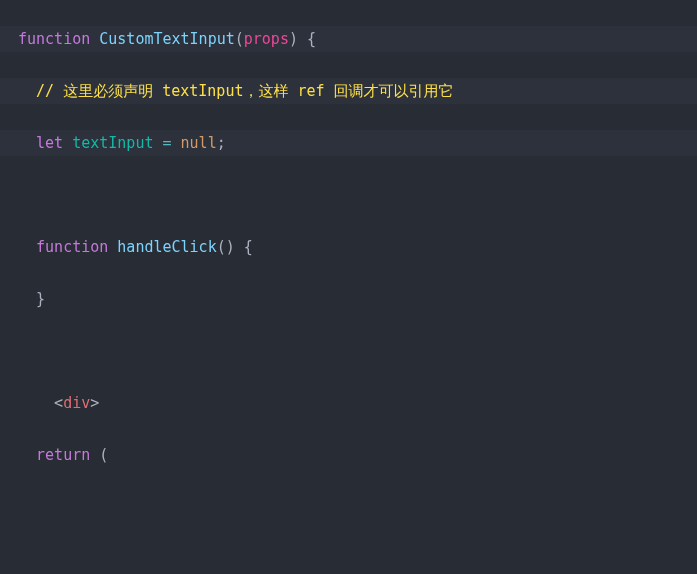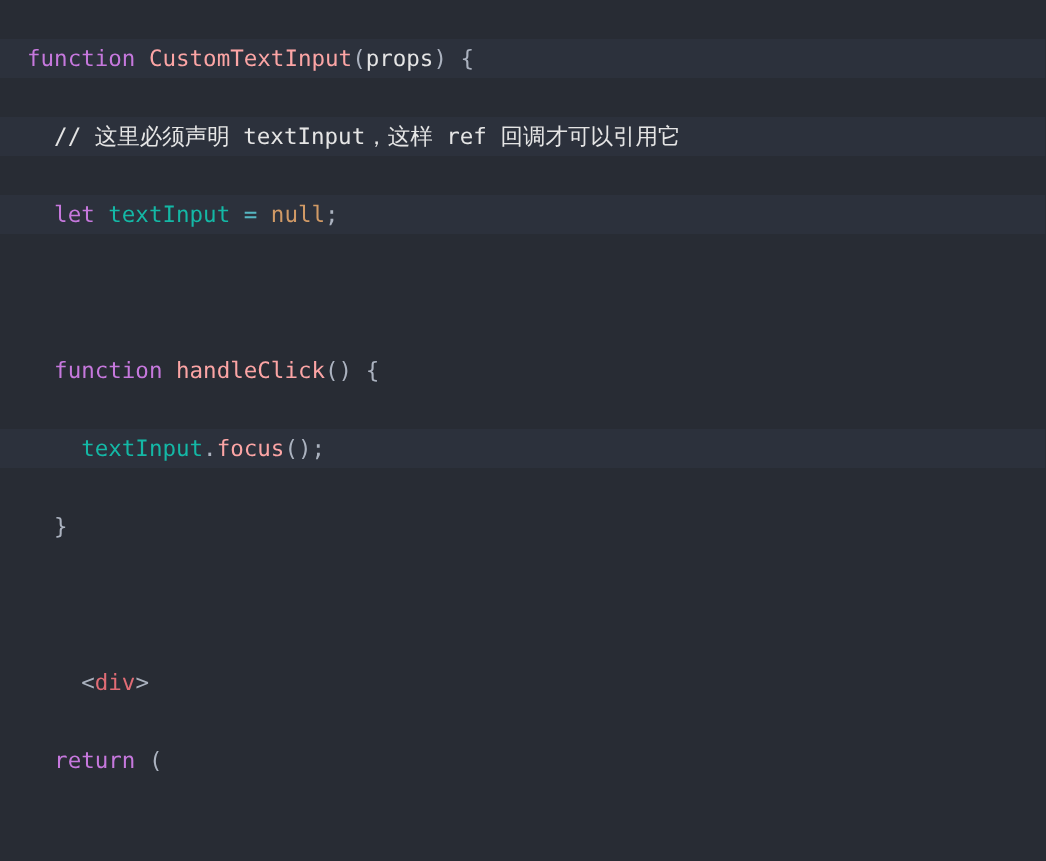--- a/index.html
+++ b/index.html
@@ -18,39 +18,38 @@
     white-space: pre;
   }
   .line {
     padding-left: 18px;
     min-height: 26px;
   }
   .hl {
     background: #2c313c;
   }
   .kw   { color: #c678dd; } 
-  .fn   { color: #fca5a5; } 
+  .fn   { color: #7dd3fc; } 
   .var  { color: #14b8a6; } 
   .attr { color: #d19a66; } 
   .op   { color: #56b6c2; } 
-  .cmt  { color: #e5e5e5; font-style: normal; }
+  .cmt  { color: #fde047; font-style: normal; }
   .pun  { color: #abb2bf; } 
   .tag  { color: #e06c75; } 
-  .white{ color: #e5e5e5; }
+  .white{ color: #ec4899; }
 </style>
 </head>
 <body>
 
 <div class="code-block">
 <div class="line hl"><span class="kw">function</span><span> </span><span class="fn">CustomTextInput</span><span class="pun">(</span><span class="white">props</span><span class="pun">) {</span></div>
 <div class="line hl"><span class="cmt">  // 这里必须声明 textInput，这样 ref 回调才可以引用它</span></div>
 <div class="line hl"><span>  </span><span class="kw">let</span><span> </span><span class="var">textInput</span><span> </span><span class="op">=</span><span> </span><span class="attr">null</span><span class="pun">;</span></div>
 <div class="line"> </div>
 <div class="line"><span>  </span><span class="kw">function</span><span> </span><span class="fn">handleClick</span><span class="pun">() {</span></div>
-<div class="line hl"><span>    </span><span class="var">textInput</span><span class="pun">.</span><span class="fn">focus</span><span class="pun">();</span></div>
 <div class="line"><span class="pun">  }</span></div>
 <div class="line"> </div>
 <div class="line"><span class="pun">    &lt;</span><span class="tag">div</span><span class="pun">&gt;</span></div>
 <div class="line"><span>  </span><span class="kw">return</span><span class="pun"> (</span></div>
 
 
 
 
 
 

